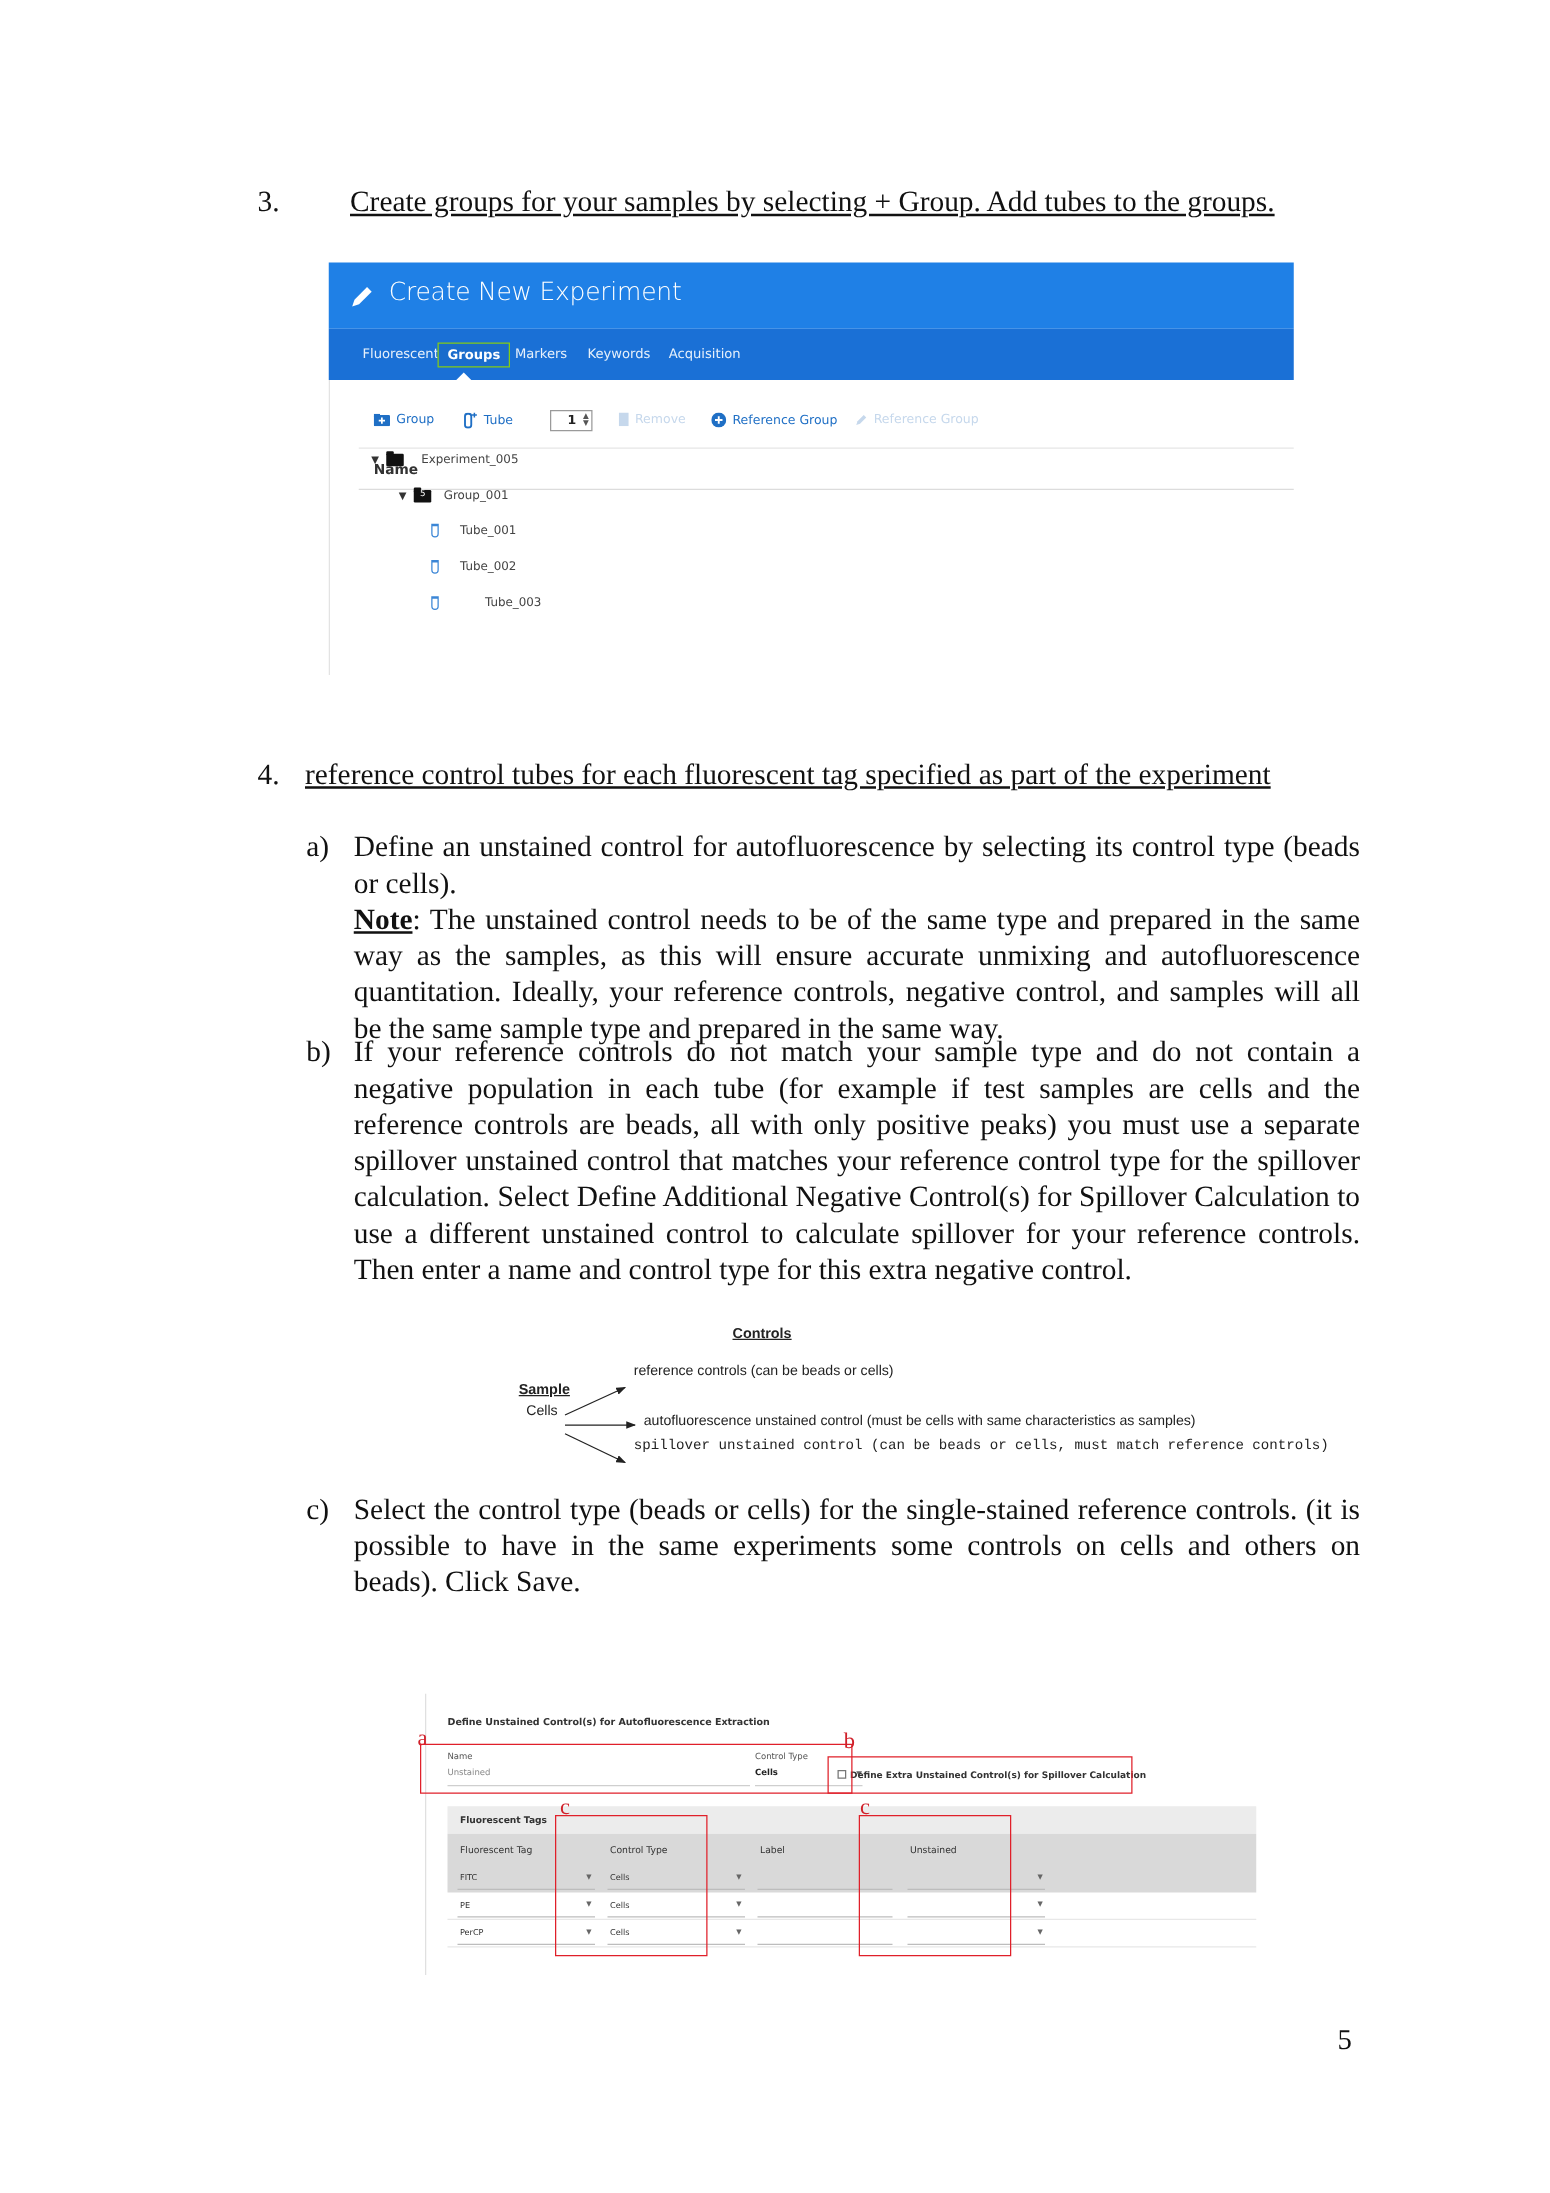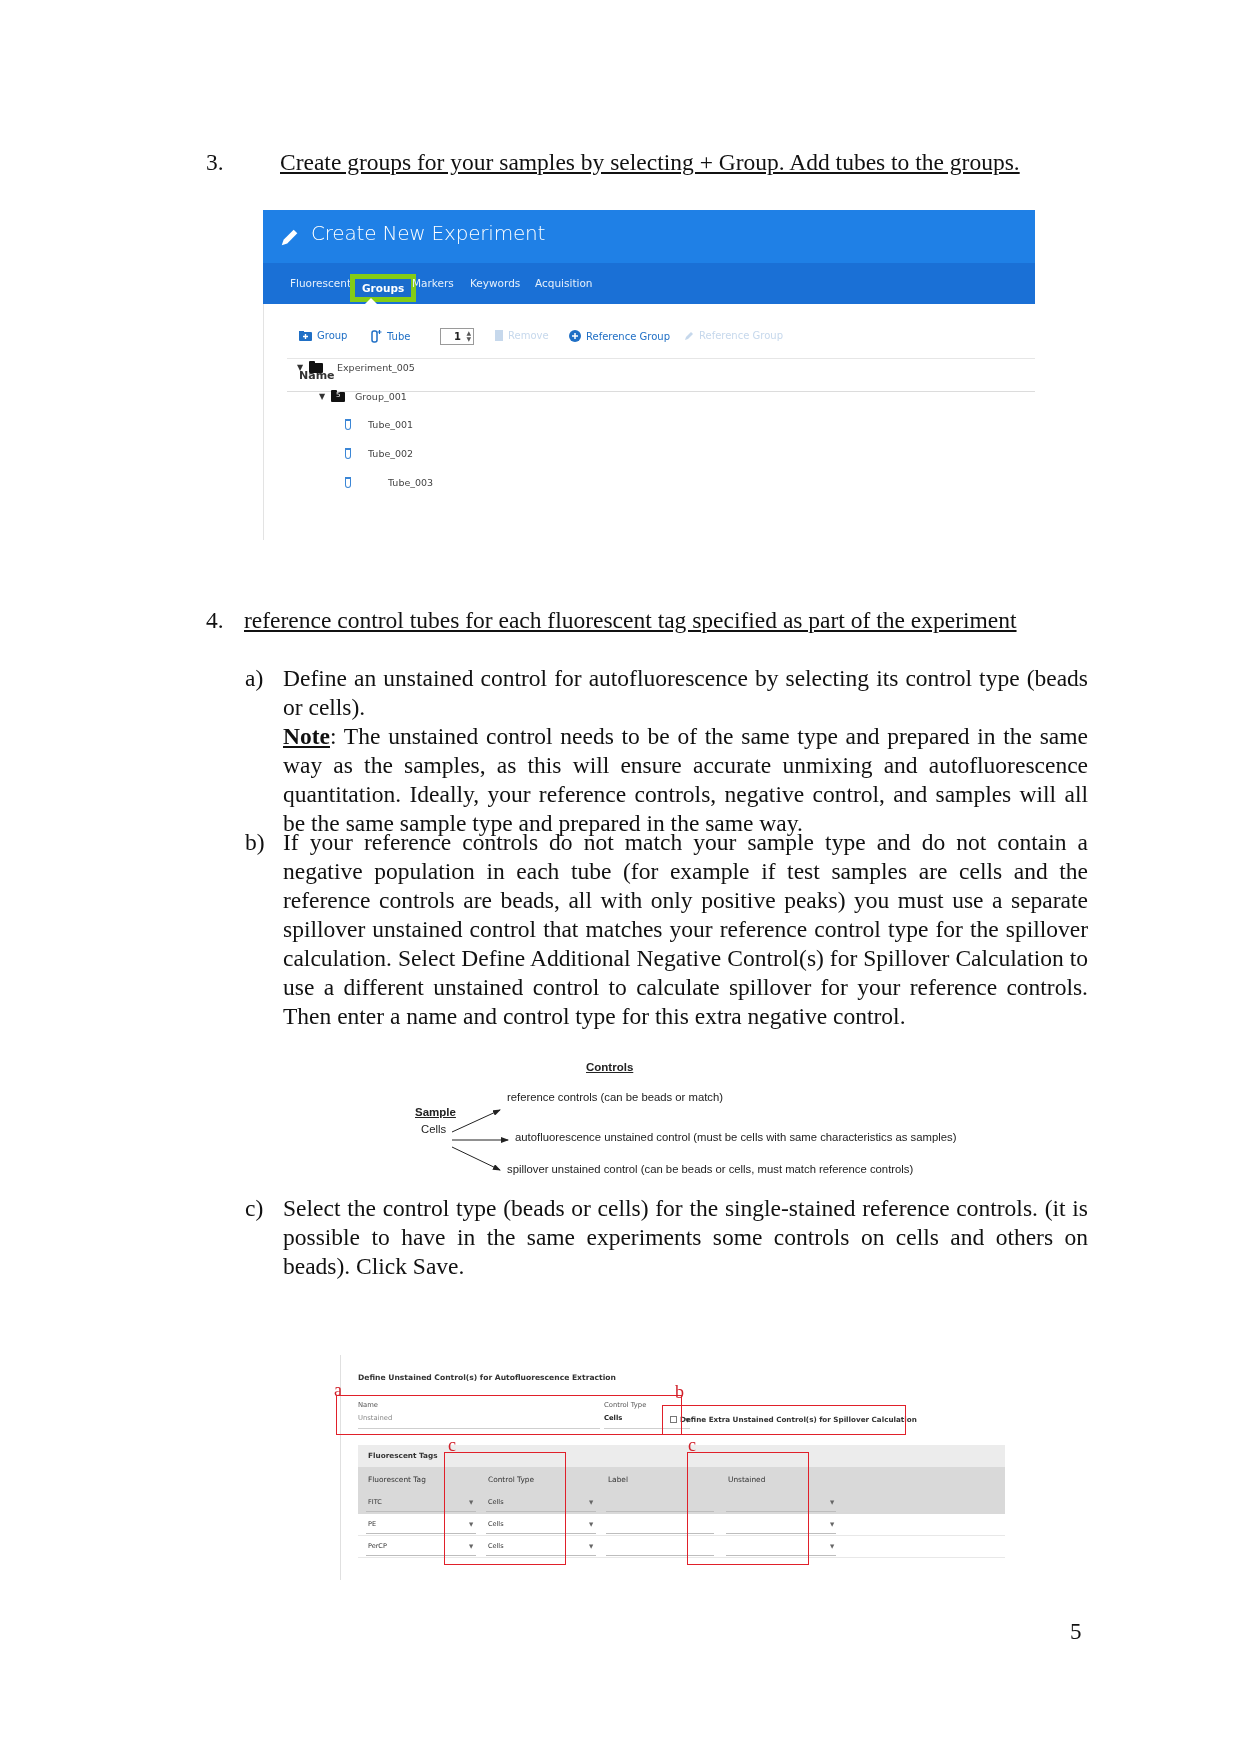--- a/index.html
+++ b/index.html
@@ -15,21 +15,21 @@
     #step3 { left: 206px; top: 148px; white-space: nowrap; }
     #step3 .num { display: inline-block; width: 38px; }
 
     
     .shot1 { position: absolute; left: 263px; top: 210px; width: 772px; height: 330px; background: #fff; font-family: "DejaVu Sans", "Liberation Sans", sans-serif; }
     .shot1 .titlebar { position: absolute; left: 0; top: 0; width: 772px; height: 53px; background: #1f80e6; }
     .shot1 .titlebar .pencil { position: absolute; left: 16px; top: 16px; width: 22px; height: 22px; }
     .shot1 .titlebar .title { position: absolute; left: 48px; top: 11px; color: #fff; font-size: 20px; font-weight: 300; letter-spacing: -0.2px; }
     .shot1 .tabbar { position: absolute; left: 0; top: 53px; width: 772px; height: 41px; background: #1a70d6; }
     .shot1 .tab { position: absolute; top: 11px; color: #e6f0fb; font-size: 10.5px; padding: 3px 7px; }
-    .shot1 .tab.active { border: 5px solid #84cc16; color: #fff; font-weight: bold; background: #1a6ccc; }
+    .shot1 .tab.active { border: 1px solid #84cc16; color: #fff; font-weight: bold; background: #1a6ccc; }
     .shot1 .tab-caret { position: absolute; left: 102px; top: 88px; width: 0; height: 0; border-left: 6px solid transparent; border-right: 6px solid transparent; border-bottom: 6px solid #fff; }
     .shot1 .leftrule { position: absolute; left: 0; top: 94px; width: 1px; height: 236px; background: #e3e3e3; }
     .shot1 .toolbar { position: absolute; left: 36px; top: 120px; height: 18px; font-size: 10px; color: #1f6fc5; }
     .tb-item { position: absolute; top: 0; white-space: nowrap; display: flex; align-items: center; gap: 5px; }
     .tb-item.disabled { color: #c6d8ec; }
     .stepper { position: absolute; left: 141px; top: -2px; width: 34px; height: 17px; border: 1px solid #9a9a9a; font-size: 10px; color: #222; text-align: right; padding-right: 12px; line-height: 15px; font-weight: bold; }
     .stepper .arrows { position: absolute; right: 2px; top: 1px; font-size: 6px; line-height: 6px; color: #555; }
     .shot1 .tree-head { position: absolute; left: 24px; top: 148px; width: 748px; height: 34px; border-top: 1px solid #e6e6e6; border-bottom: 1px solid #dcdcdc; }
     .shot1 .tree-head span { position: absolute; left: 12px; top: 10px; font-size: 11px; color: #333; font-weight: 600; }
     .tree-row { position: absolute; font-size: 9.5px; color: #444; display: flex; align-items: center; white-space: nowrap; }
@@ -206,23 +206,23 @@
           <path d="M0,0 L8,3 L0,6 z" fill="#222"></path>
         </marker>
     </defs>
     <line x1="52" y1="77" x2="100" y2="55" stroke="#222" stroke-width="1" marker-end="url(#ah)"></line>
     <line x1="52" y1="85" x2="108" y2="85" stroke="#222" stroke-width="1" marker-end="url(#ah)"></line>
     <line x1="52" y1="92" x2="100" y2="115" stroke="#222" stroke-width="1" marker-end="url(#ah)"></line>
   </svg>
   <span class="controls-title">Controls</span>
   <span class="sample-title">Sample</span>
   <span class="sample-val">Cells</span>
-  <span class="ctl" style="left:107px; top:36px;">reference controls (can be beads or match)</span>
+  <span class="ctl" style="left:107px; top:36px;">reference controls (can be beads or cells)</span>
   <span class="ctl" style="left:115px; top:76px;">autofluorescence unstained control (must be cells with same characteristics as samples)</span>
-  <span class="ctl" style="left:107px; top:108px;">spillover unstained control (can be beads or cells, must match reference controls)</span>
+  <span class="ctl" style="left:107px; top:96px;font-family:Liberation Mono, monospace;">spillover unstained control (can be beads or cells, must match reference controls)</span>
 </div>
 
 <div id="sub-c" class="sub doc-text">
   <span class="lbl">c)</span>
   <div class="body justify last">Select the control type (beads or cells) for the single-stained reference controls. (it is possible to have in the same experiments some controls on cells and others on beads). Click Save.</div>
 </div>
 
 <div class="shot2">
   <div class="leftrule"></div>
   <span class="section">Define Unstained Control(s) for Autofluorescence Extraction</span>

